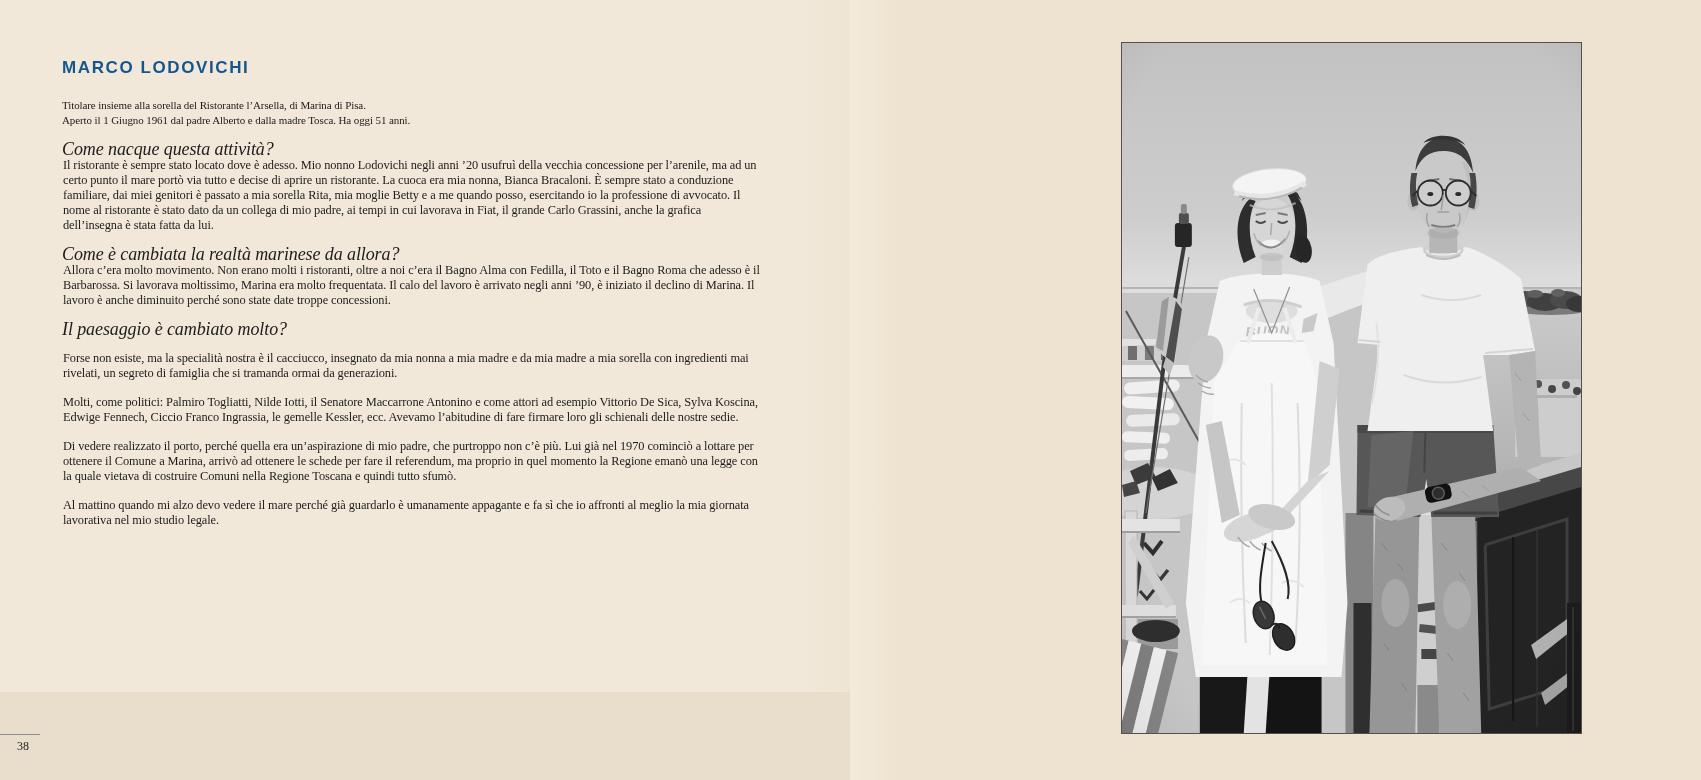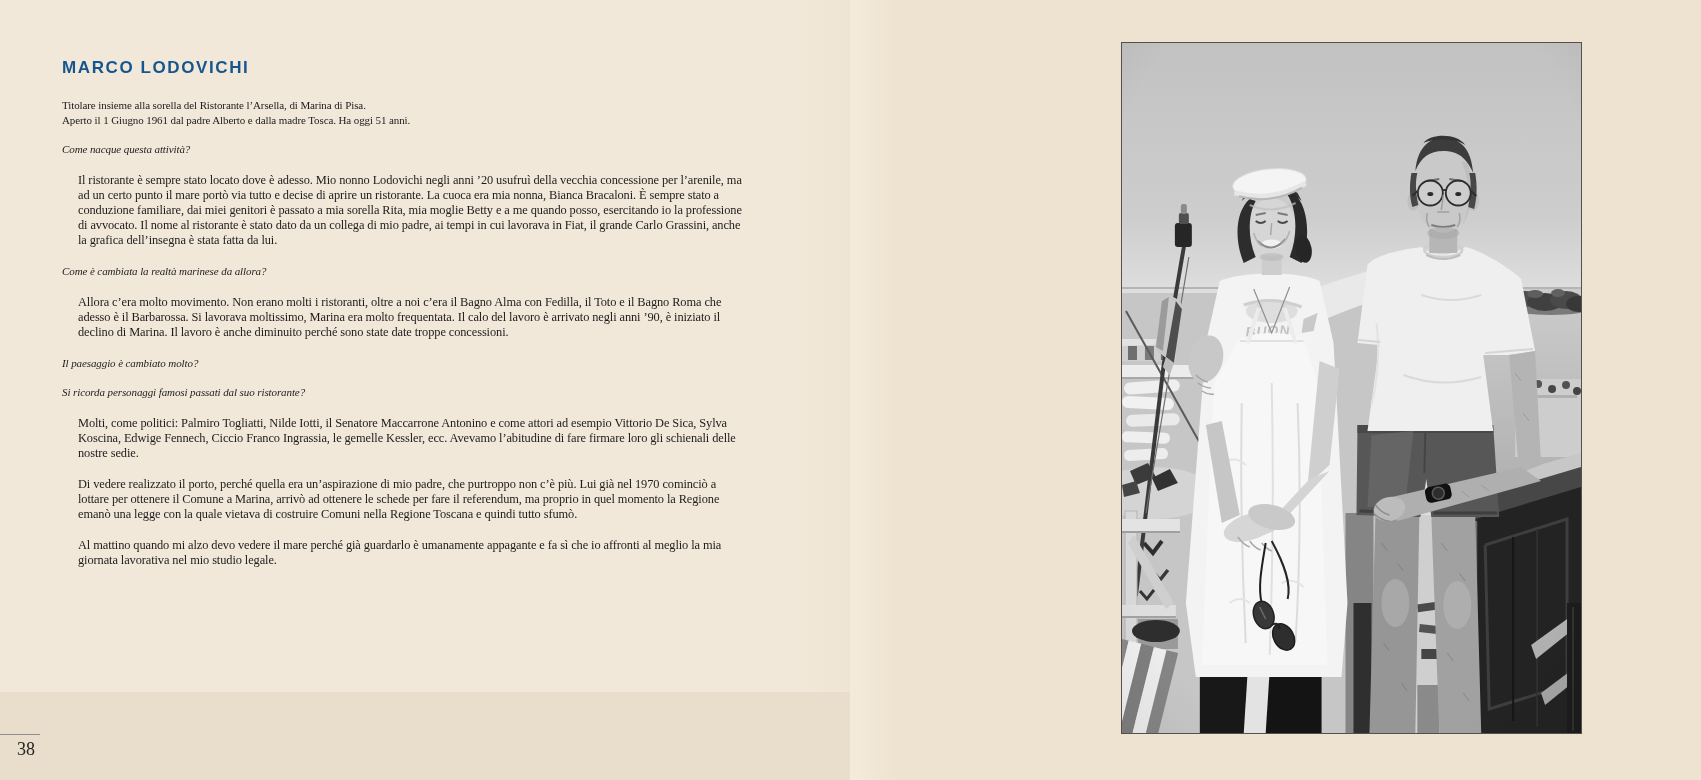--- a/index.html
+++ b/index.html
@@ -7,24 +7,24 @@
   .spread{position:relative;width:1701px;height:780px;font-family:"Liberation Serif","DejaVu Serif",serif;}
   .page-left{position:absolute;left:0;top:0;width:850px;height:692px;
     background:linear-gradient(to right,#f2e8d9 0px,#f2e8d9 800px,#efe5d4 850px);}
   .page-right{position:absolute;left:850px;top:0;width:851px;height:780px;
     background:linear-gradient(to right,#f4ebdc 0px,#eee3d0 48px,#eee3d0 100%);}
   .text-column{position:absolute;left:62px;top:58px;width:700px;color:var(--text-color,#1c1c1c);}
   .page-title{font-family:"Liberation Sans","DejaVu Sans",sans-serif;font-weight:bold;
     font-size:17px;letter-spacing:1.6px;color:var(--title-blue,#15568f);margin:0 0 20px 0;}
   .intro p{margin:0;font-size:11px;line-height:15px;letter-spacing:-0.1px;}
   .qa-block{margin-top:14px;}
-  .qa-q{font-style:italic;font-size:11px;line-height:15px;letter-spacing:-0.1px;margin:0;}
-  .qa-a{font-size:12.4px;line-height:15px;letter-spacing:-0.1px;margin:16px;}
+  .qa-q{font-style:italic;font-size:18px;line-height:15px;letter-spacing:-0.1px;margin:0;}
+  .qa-a{font-size:12.4px;line-height:15px;letter-spacing:-0.1px;margin:1px;}
   .folio-rule{position:absolute;left:0;top:734px;width:40px;border-top:1.5px solid #8e8e8e;}
-  .page-number{position:absolute;left:17px;top:739px;font-size:18px;color:#232323;}
+  .page-number{position:absolute;left:17px;top:739px;font-size:12px;color:#232323;}
   .photo-frame{position:absolute;left:271px;top:42px;width:459px;height:690px;
     border:1px solid var(--photo-border,#56504a);background:#c9c9c9;}
   .photo-frame svg{display:block;width:100%;height:100%;}
 </style>
 </head>
 <body>
 
 <div class="spread">
 
   <div class="page-left">
@@ -40,23 +40,23 @@
         <p class="qa-a">Il ristorante è sempre stato locato dove è adesso. Mio nonno Lodovichi negli anni ’20 usufruì della vecchia concessione per l’arenile, ma ad un certo punto il mare portò via tutto e decise di aprire un ristorante. La cuoca era mia nonna, Bianca Bracaloni. È sempre stato a conduzione familiare, dai miei genitori è passato a mia sorella Rita, mia moglie Betty e a me quando posso, esercitando io la professione di avvocato. Il nome al ristorante è stato dato da un collega di mio padre, ai tempi in cui lavorava in Fiat, il grande Carlo Grassini, anche la grafica dell’insegna è stata fatta da lui.</p>
       </div>
       <div class="qa-block">
         <p class="qa-q">Come è cambiata la realtà marinese da allora?</p>
         <p class="qa-a">Allora c’era molto movimento. Non erano molti i ristoranti, oltre a noi c’era il Bagno Alma con Fedilla, il Toto e il Bagno Roma che adesso è il Barbarossa. Si lavorava moltissimo, Marina era molto frequentata. Il calo del lavoro è arrivato negli anni ’90, è iniziato il declino di Marina. Il lavoro è anche diminuito perché sono state date troppe concessioni.</p>
       </div>
       <div class="qa-block">
         <p class="qa-q">Il paesaggio è cambiato molto?</p>
       </div>
       <div class="qa-block">
-      </div>
-      <div class="qa-block">
-        <p class="qa-q">Si ricorda personaggi famosi passati dal suo ristorante?</p>
+        <p class="qa-a">Forse non esiste, ma la specialità nostra è il cacciucco, insegnato da mia nonna a mia madre e da mia madre a mia sorella con ingredienti mai rivelati, un segreto di famiglia che si tramanda ormai da generazioni.</p>
+      </div>
+      <div class="qa-block">
         <p class="qa-a">Molti, come politici: Palmiro Togliatti, Nilde Iotti, il Senatore Maccarrone Antonino e come attori ad esempio Vittorio De Sica, Sylva Koscina, Edwige Fennech, Ciccio Franco Ingrassia, le gemelle Kessler, ecc. Avevamo l’abitudine di fare firmare loro gli schienali delle nostre sedie.</p>
       </div>
       <div class="qa-block">
       </div>
       <div class="qa-block">
         <p class="qa-a">Di vedere realizzato il porto, perché quella era un’aspirazione di mio padre, che purtroppo non c’è più. Lui già nel 1970 cominciò a lottare per ottenere il Comune a Marina, arrivò ad ottenere le schede per fare il referendum, ma proprio in quel momento la Regione emanò una legge con la quale vietava di costruire Comuni nella Regione Toscana e quindi tutto sfumò.</p>
       </div>
       <div class="qa-block">
         <p class="qa-a">Al mattino quando mi alzo devo vedere il mare perché già guardarlo è umanamente appagante e fa sì che io affronti al meglio la mia giornata lavorativa nel mio studio legale.</p>
       </div>

